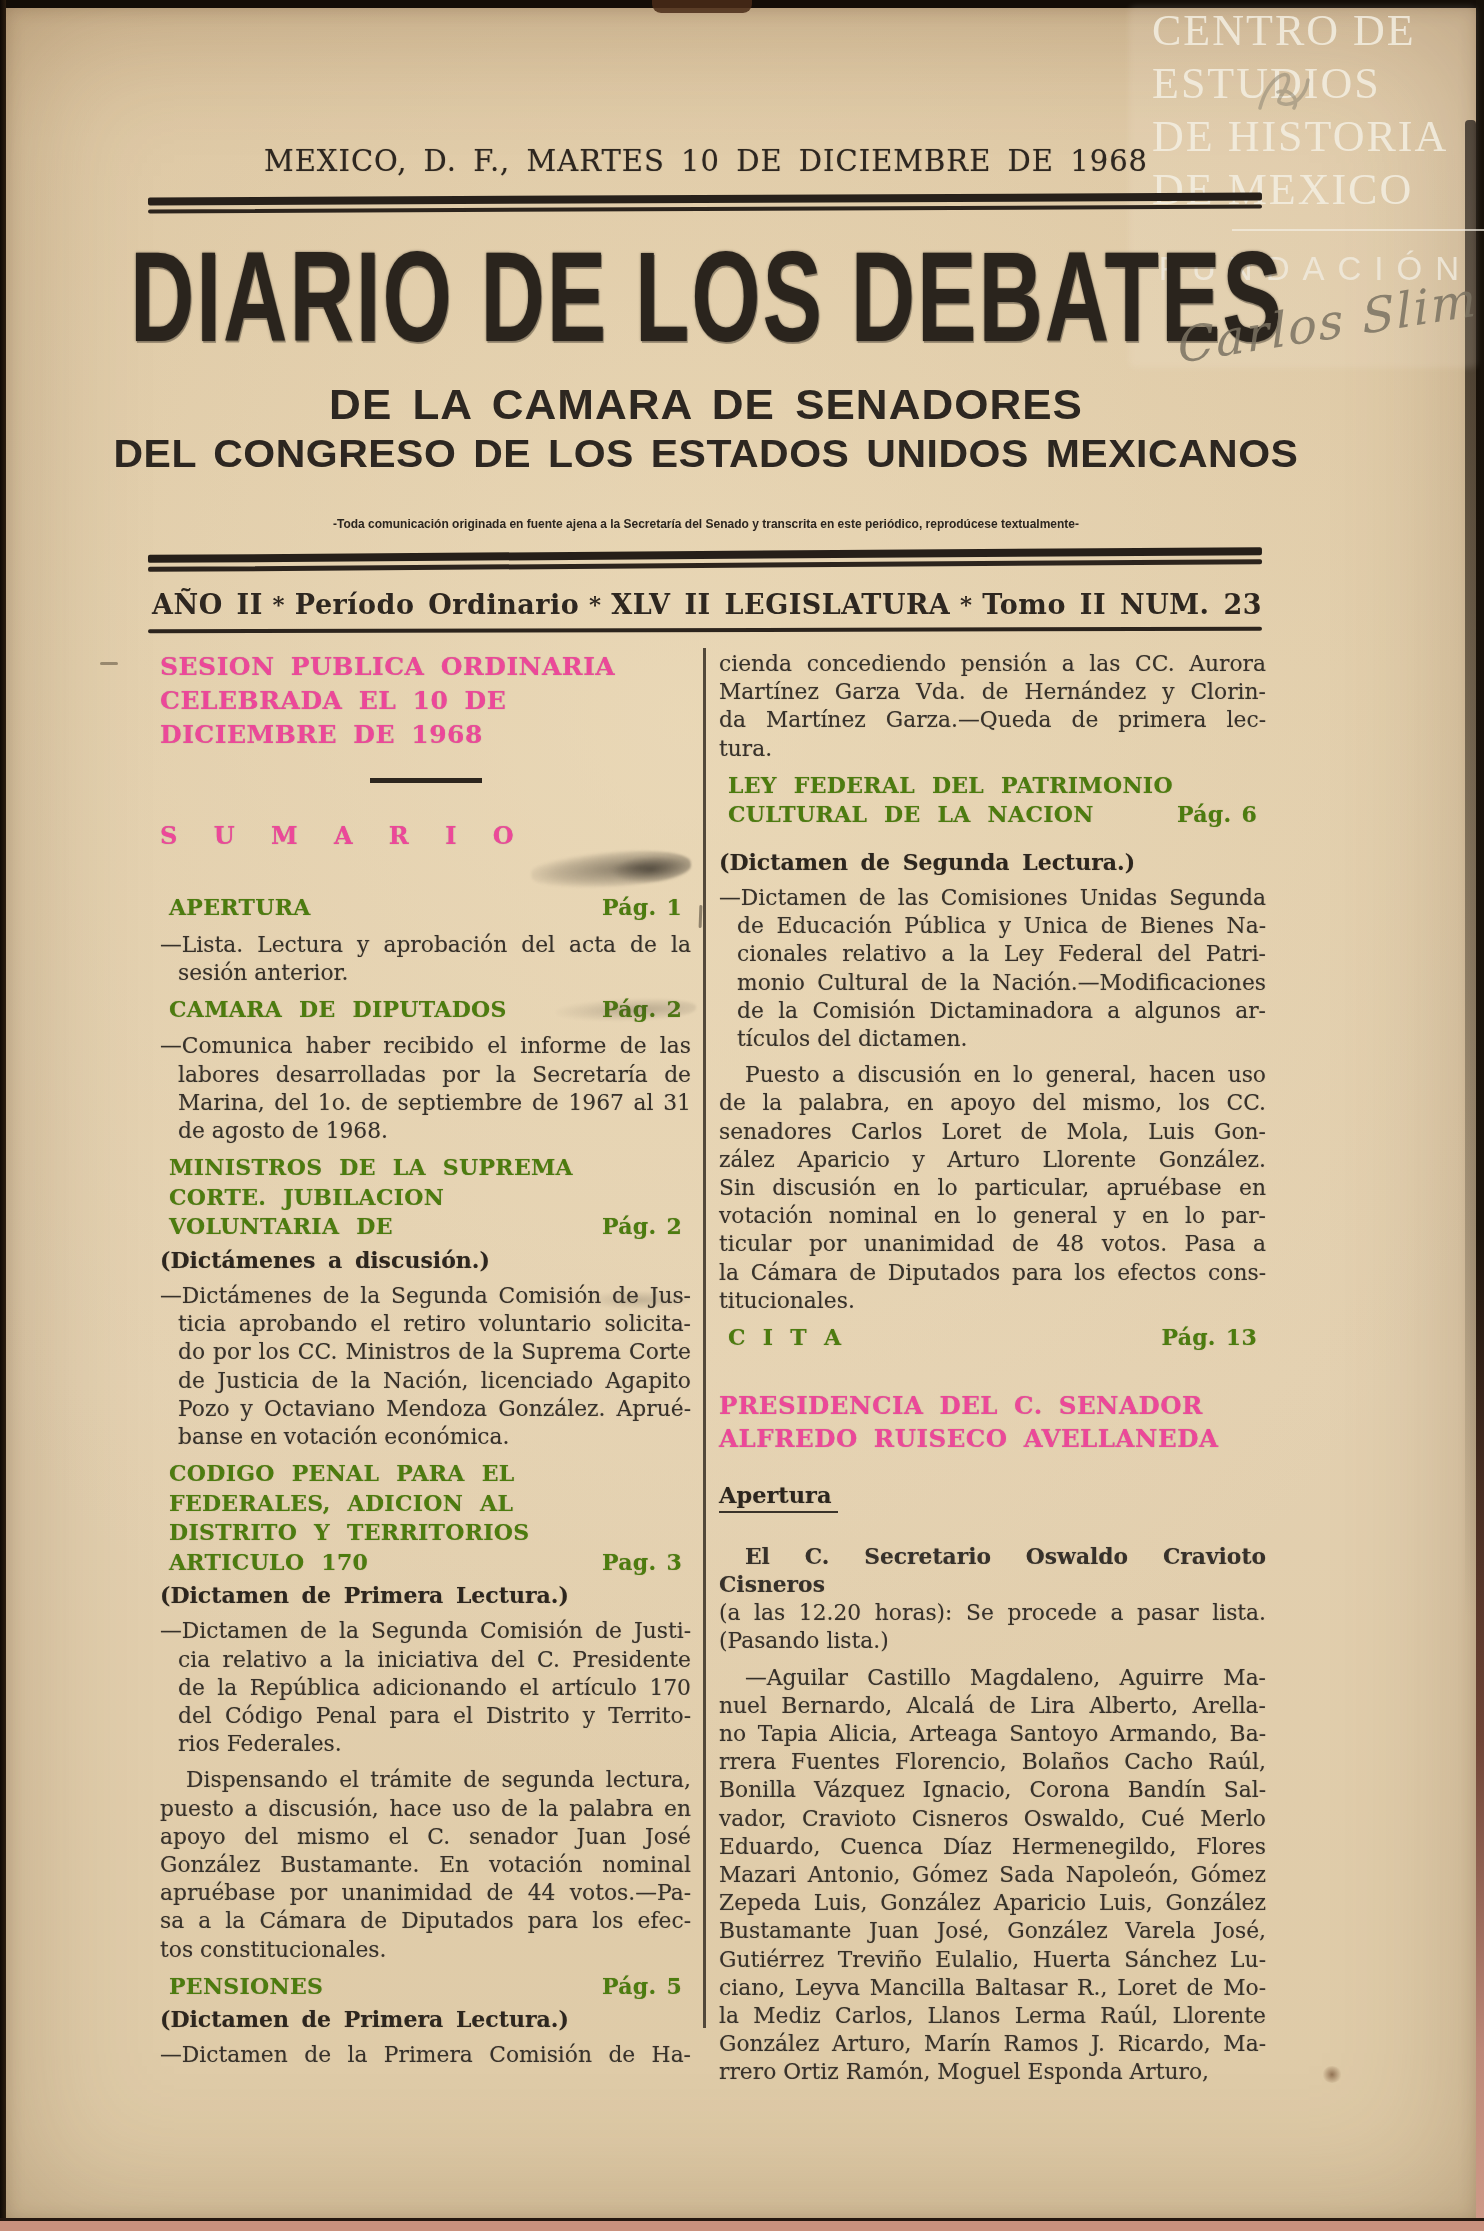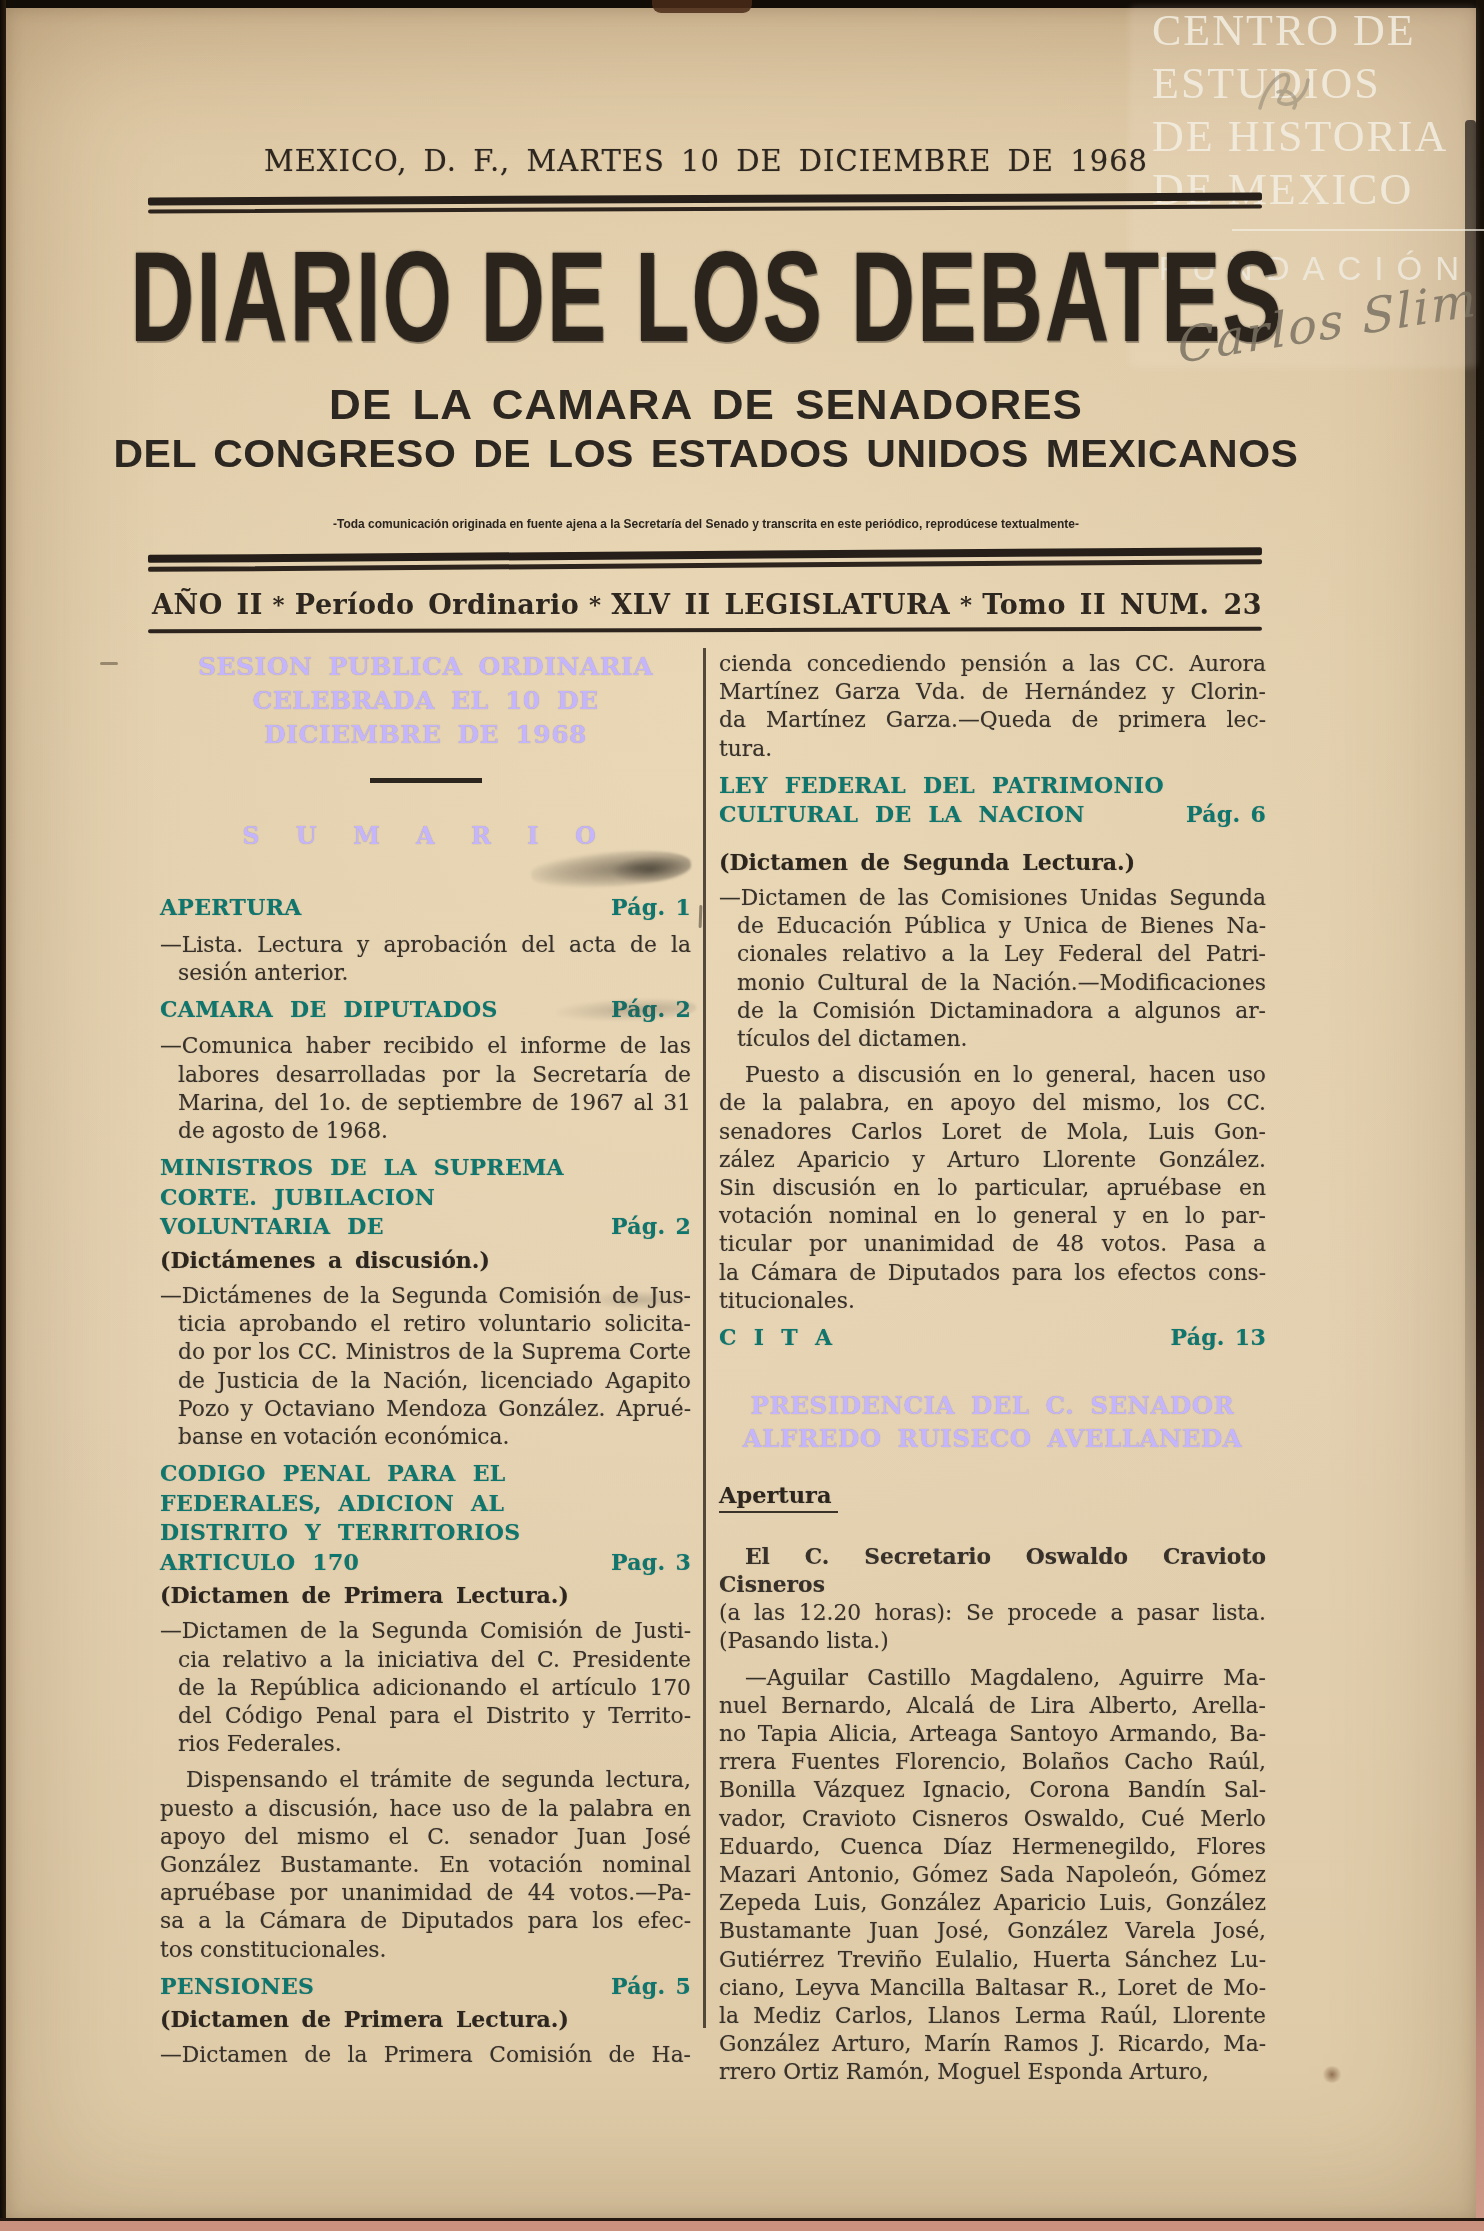--- a/index.html
+++ b/index.html
@@ -68,28 +68,28 @@
   .infobar .sep{font-size:23px;position:relative;top:-2px}
   .ruleC{position:absolute;top:628px;left:148px;width:1114px;height:4px;background:#2c241d;transform:rotate(-.12deg);border-radius:2px}
 
   
   .col{position:absolute;top:650px;z-index:2;font-size:21.8px;line-height:28.2px;color:#37312a;
     text-shadow:0 0 1px rgba(55,49,42,.35)}
   .col-left{left:160px;width:531px}
   .col-right{left:719px;width:547px}
   .divider{position:absolute;left:703px;top:648px;width:3px;height:1380px;background:#433a2d;opacity:.9;z-index:2}
 
-  .h-center{text-align:center;font-weight:bold;font-size:25px;line-height:34px;
-    letter-spacing:.5px;word-spacing:7px;color:#c4b5fd;margin-bottom:0}
+  .h-center{font-weight:bold;font-size:25px;line-height:34px;
+    letter-spacing:.5px;word-spacing:7px;color:#ec4899;margin-bottom:0}
   .h-center.ls{font-size:24px;letter-spacing:13px;word-spacing:2px;margin-bottom:40px}
   .h-center.strong{font-size:24.5px;line-height:33px;margin:36px 0 26px}
   .mini-rule{width:112px;height:5px;background:#2d261e;margin:26px auto 36px}
 
-  .entry{margin:8px 0 8px;font-weight:bold;font-size:22px;line-height:29.5px;
-    color:#0f766e;letter-spacing:.3px;word-spacing:9px}
+  .entry{margin:8px 9px 8px;font-weight:bold;font-size:22px;line-height:29.5px;
+    color:#4d7c0f;letter-spacing:.3px;word-spacing:9px}
   .entry-last{display:flex;justify-content:space-between;align-items:baseline}
   .entry-page{word-spacing:2px;flex:none;padding-left:10px}
   .note{font-weight:bold;font-size:22px;line-height:28.2px;word-spacing:5px;
     color:#2d261e;margin:0 0 8px}
   .entry + .note{margin-top:-4px}
   .note.spaced{margin-top:18px}
   .subhead{margin:0 0 34px;font-weight:bold;font-size:22.5px;color:#2d261e}
   .subhead-text{border-bottom:2.5px solid #3a332a;padding-bottom:3px;padding-right:6px}
 
   .para{margin:0 0 8px}

